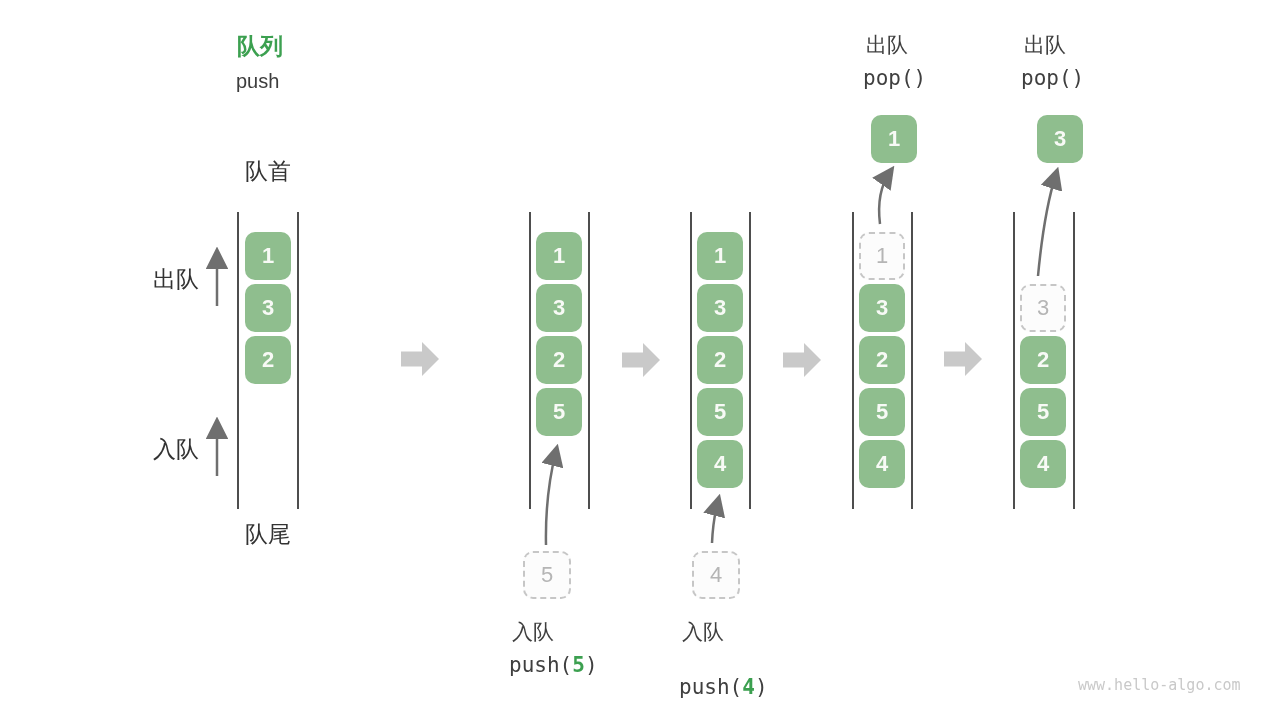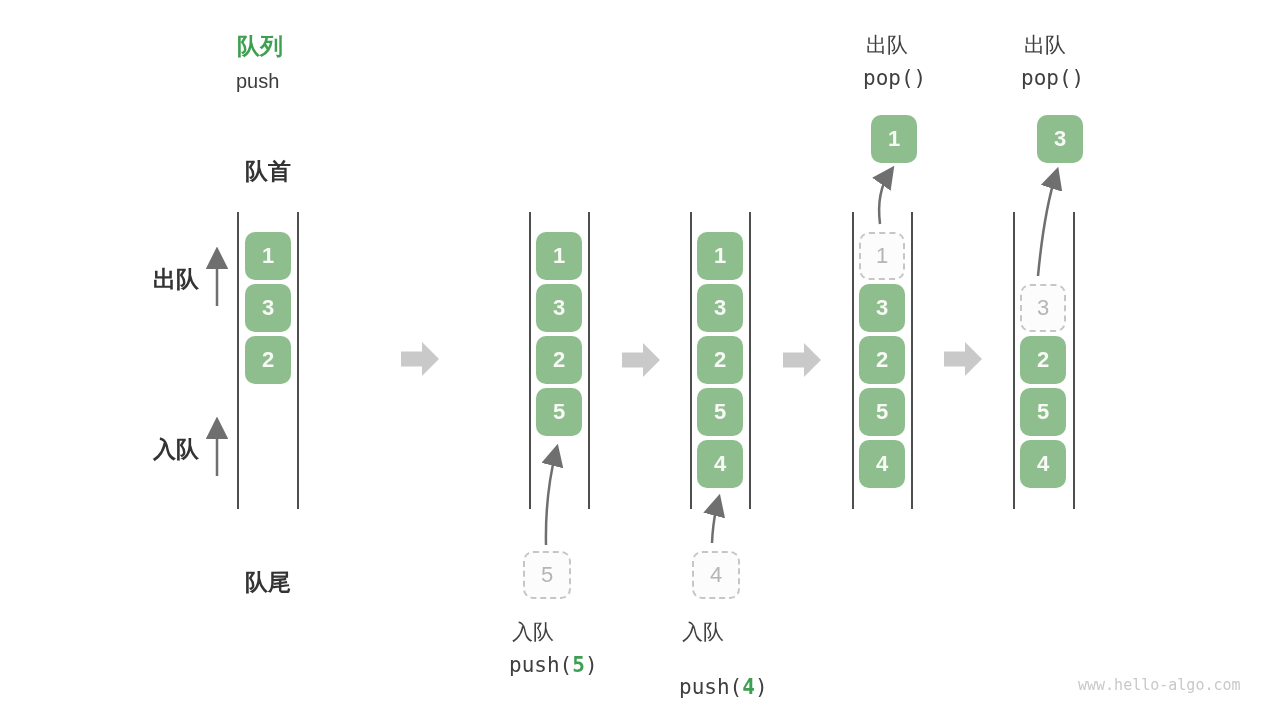--- a/index.html
+++ b/index.html
@@ -16,21 +16,21 @@
     --watermark-gray:#C9C9C9;
   }
   html,body{margin:0;padding:0;background:#ffffff;}
   .canvas{
     position:relative;width:1280px;height:720px;background:#ffffff;overflow:hidden;
     font-family:"Liberation Sans","DejaVu Sans",sans-serif;color:var(--text-dark);border-radius:15px;
   }
   .abs{position:absolute;}
   .title-zh{font-size:23px;font-weight:bold;color:var(--accent-green);}
   .title-en{font-size:20px;color:#3D3D3D;}
-  .side-label{font-size:23px;font-weight:bold;color:var(--text-dark);text-align:center;}
+  .side-label{font-size:23px;font-weight:normal;color:var(--text-dark);text-align:center;}
   .op-label{font-size:21px;color:#3F3F3F;}
   .op-code{font-family:"DejaVu Sans Mono","Liberation Mono",monospace;font-size:21px;color:#3F3F3F;}
   .op-code .arg{color:var(--accent-green);font-weight:bold;}
   .vline{position:absolute;width:2px;top:212px;height:297px;background:var(--line-color);}
   .box{
     position:absolute;width:46px;height:48px;border-radius:10px;
     background:var(--box-green);color:var(--box-text);
     font-size:22px;font-weight:bold;
     display:flex;align-items:center;justify-content:center;box-sizing:border-box;
   }
@@ -47,21 +47,21 @@
 </style>
 </head>
 <body>
 
 <div class="canvas">
 
   <div class="abs title-zh" style="left:237px;top:31px">队列</div>
   <div class="abs title-en" style="left:236px;top:70px">push</div>
 
   <div class="abs side-label" style="left:245px;top:156px">队首</div>
-  <div class="abs side-label" style="left:245px;top:567px">队尾</div>
+  <div class="abs side-label" style="left:245px;top:519px">队尾</div>
   <div class="abs side-label" style="left:153px;top:264px">出队</div>
   <div class="abs side-label" style="left:153px;top:434px">入队</div>
 
   <div class="vline" style="left:237px"></div>
   <div class="vline" style="left:297px"></div>
   <div class="vline" style="left:529px"></div>
   <div class="vline" style="left:588px"></div>
   <div class="vline" style="left:690px"></div>
   <div class="vline" style="left:749px"></div>
   <div class="vline" style="left:852px"></div>

